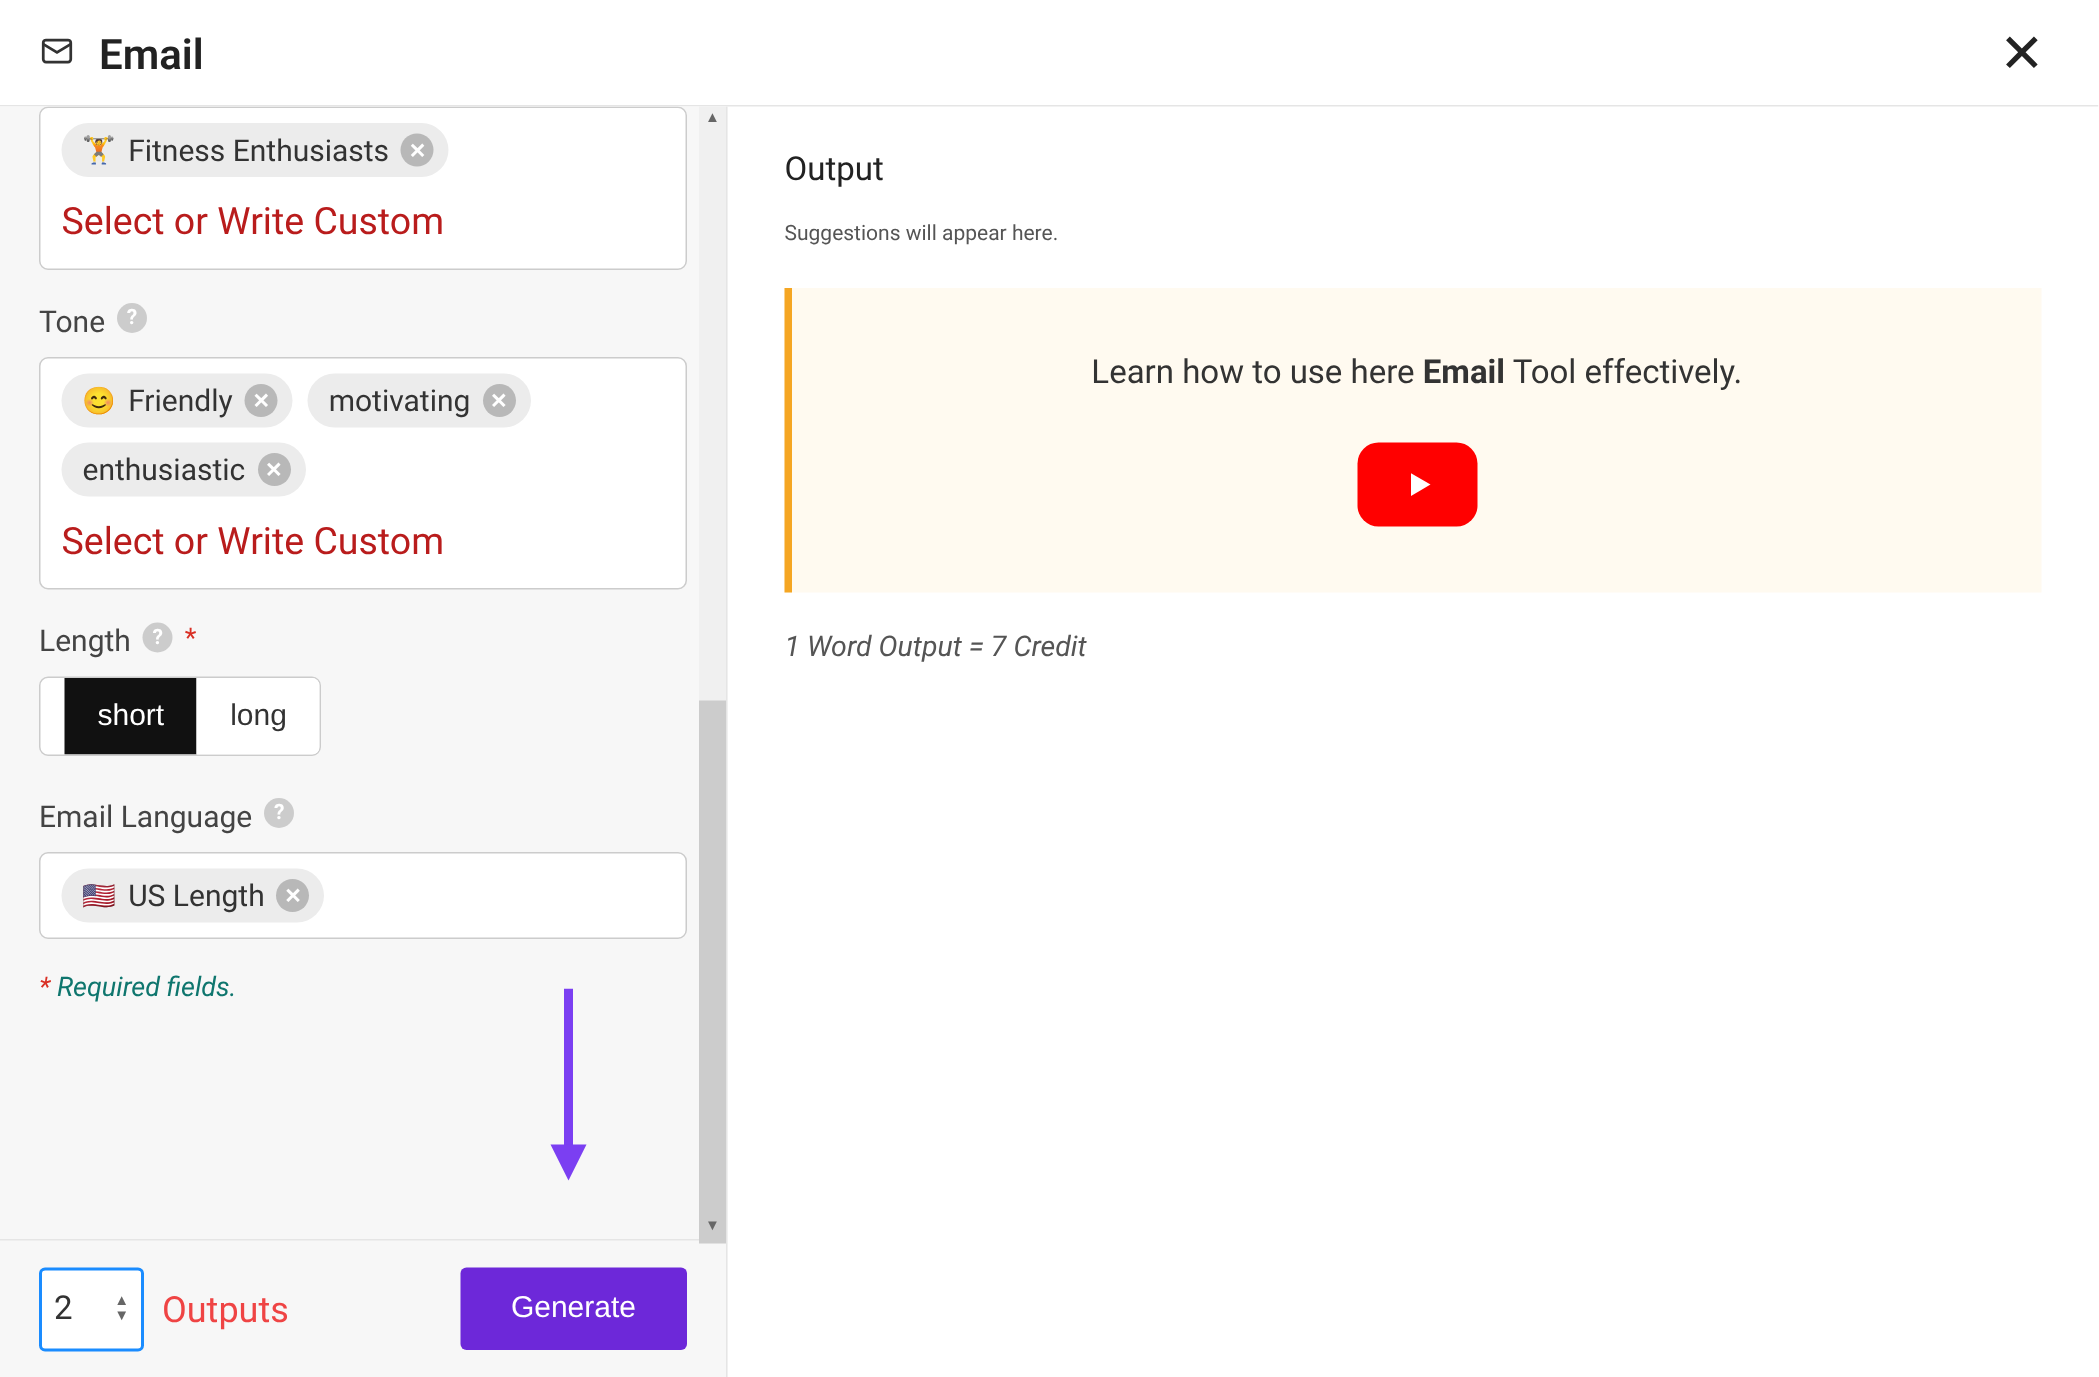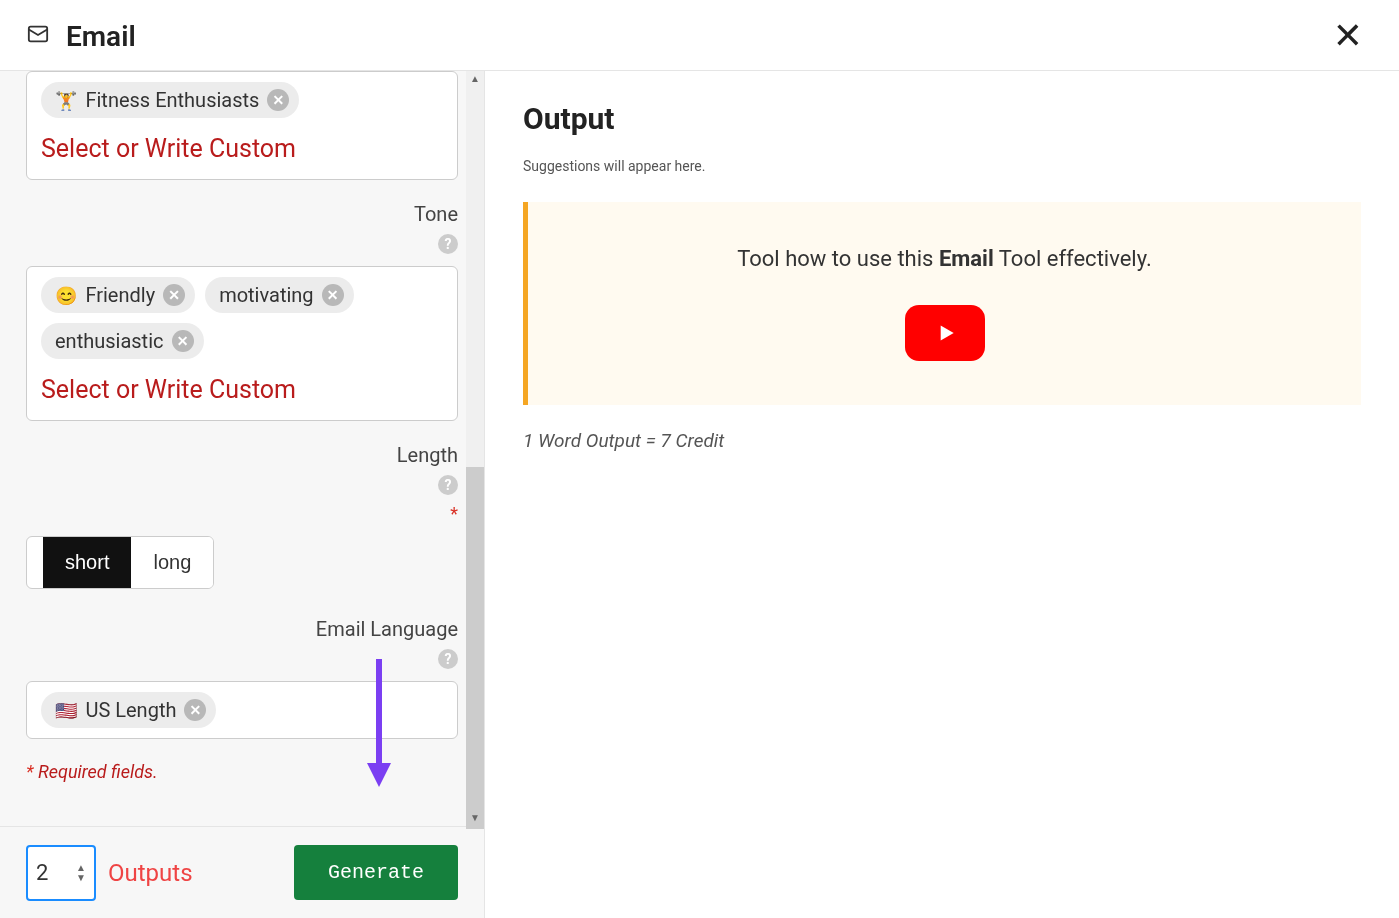--- a/index.html
+++ b/index.html
@@ -124,23 +124,22 @@
     .placeholder-text {
       color: #b91c1c;
       font-size: 25px;
       padding: 6px 0;
     }
     .field-label {
       font-size: 20px;
       color: #444;
       margin-bottom: 12px;
       display: flex;
-      align-items: flex-end;
+      align-items: flex-start;
       gap: 8px;
-      flex-direction: column;
     }
     .help-icon {
       width: 20px;
       height: 20px;
       border-radius: 50%;
       background: #ccc;
       color: #fff;
       display: inline-flex;
       align-items: center;
       justify-content: center;
@@ -168,21 +167,21 @@
     .seg-btn.active {
       background: #111;
       color: #fff;
     }
     .required-note {
       color: #d93025;
       font-style: italic;
       font-size: 18px;
       margin-top: 4px;
     }
-    .required-note .txt { color: #b91c1c; }
+    .required-note .txt { color: #0f766e; }
     .footer-bar {
       display: flex;
       align-items: center;
       justify-content: space-between;
       padding: 20px 26px;
       border-top: 1px solid #e5e5e5;
       background: #f7f7f7;
       height: 92px;
     }
     .outputs-group {
@@ -206,36 +205,35 @@
     .spinner {
       display: flex;
       flex-direction: column;
       gap: 2px;
       color: #666;
       font-size: 10px;
       line-height: 8px;
     }
     .outputs-label { font-size: 24px; color: #ef4444; }
     .generate-btn {
-      background: #15803d;
+      background: #6d28d9;
       color: #fff;
       border: none;
       border-radius: 4px;
       padding: 16px 34px;
       font-size: 20px;
       cursor: pointer;
-      font-family: Liberation Mono, monospace;
     }
     .right-panel {
       flex: 1;
       padding: 30px 38px;
     }
     .output-title {
-      font-size: 30px;
-      font-weight: 700;
+      font-size: 22px;
+      font-weight: 400;
       color: #222;
       margin-bottom: 22px;
     }
     .output-sub {
       font-size: 14px;
       color: #555;
       margin-bottom: 28px;
     }
     .info-card {
       background: #fffaf0;
@@ -388,21 +386,21 @@
       <polygon points="15,128 3,104 27,104" fill="#7b3ff2"></polygon>
     </svg>
   </div>
 
   <div class="right-panel">
     <div class="output-title">Output</div>
     <div class="output-sub">Suggestions will appear here.</div>
 
     <div class="info-card">
       <div class="info-text">
-        <span>Tool how to use this </span><strong>Email</strong><span> Tool effectively.</span>
+        <span>Learn how to use here </span><strong>Email</strong><span> Tool effectively.</span>
       </div>
       <div class="yt-button">
         <svg viewBox="0 0 24 24">
           <polygon points="8,5 20,12 8,19" fill="#fff"></polygon>
         </svg>
       </div>
     </div>
 
     <div class="credit-note">1 Word Output = 7 Credit</div>
   </div>

